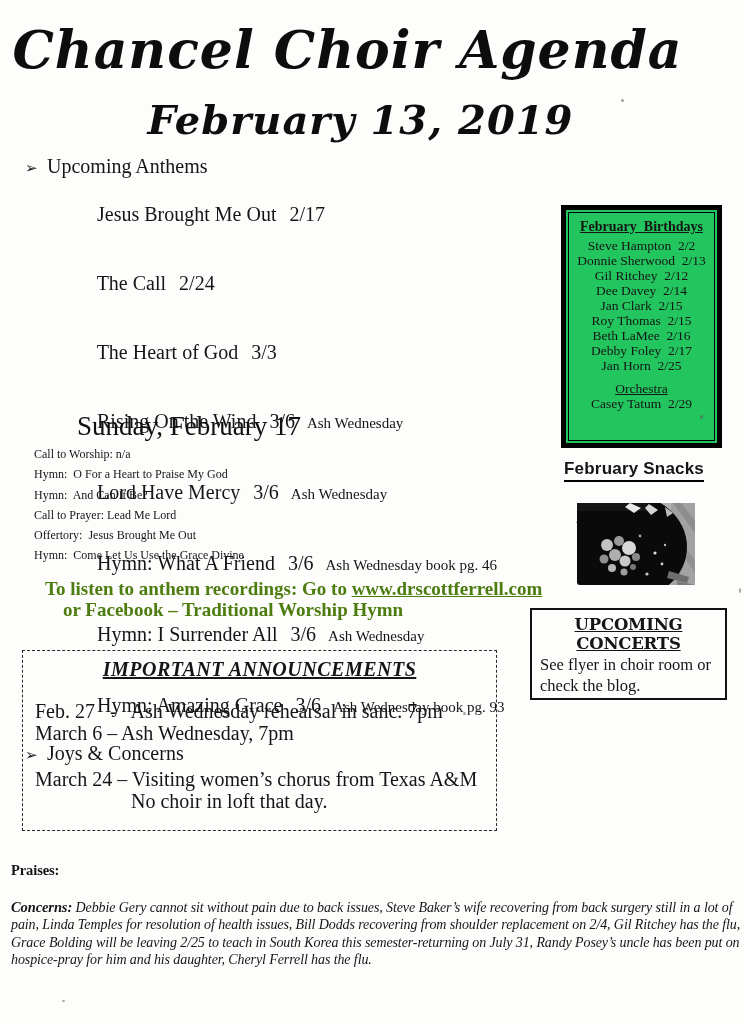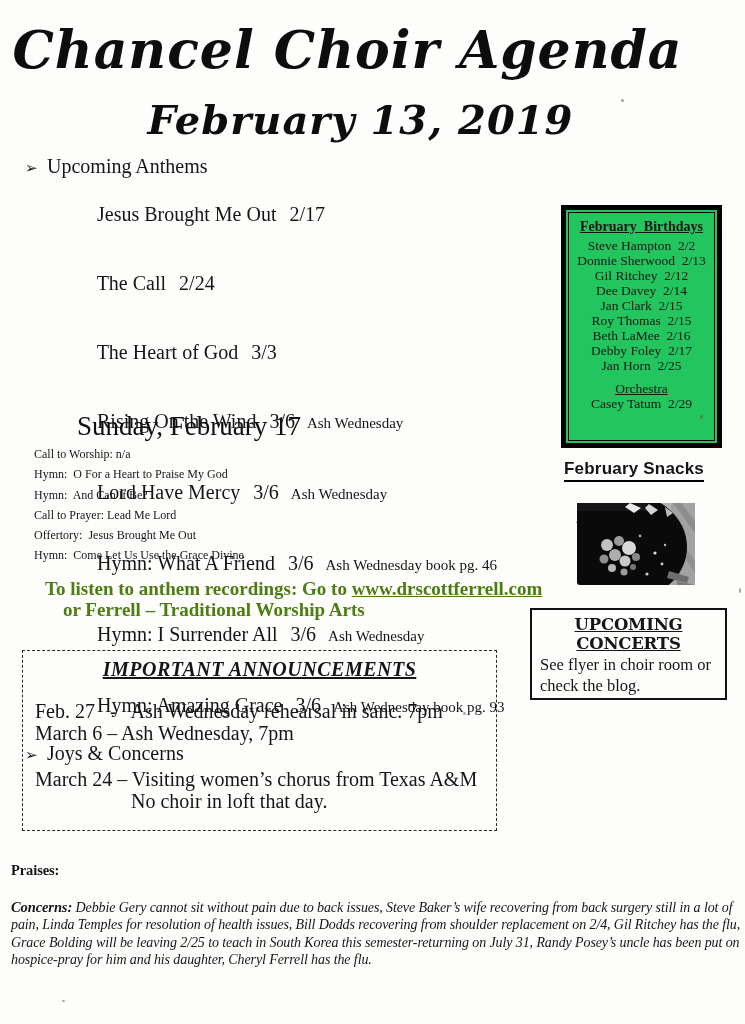--- a/index.html
+++ b/index.html
@@ -167,21 +167,21 @@
 
       <div class="sunday-line">Call to Prayer: Lead Me Lord</div>
 
       <div class="sunday-line">Offertory:  Jesus Brought Me Out</div>
 
       <div class="sunday-line">Hymn:  Come Let Us Use the Grace Divine</div>
     </div>
 
   <div class="recordings">
     <div><span>To listen to anthem recordings:  Go to </span><span class="rec-link">www.drscottferrell.com</span></div>
-    <div class="rec2">or Ferrell – Traditional Worship Arts</div>
+    <div class="rec2">or Facebook – Traditional Worship Hymn</div>
   </div>
 
   <section class="announcements">
     <div class="ann-heading">IMPORTANT ANNOUNCEMENTS</div>
     <div class="ann-line ann1">Feb. 27   -   Ash Wednesday rehearsal in sanc. 7pm</div>
     <div class="ann-line ann2">March 6 – Ash Wednesday, 7pm</div>
     <div class="ann-line ann3">March 24 – Visiting women’s chorus from Texas A&amp;M</div>
     <div class="ann-line ann4">No choir in loft that day.</div>
   </section>
 

